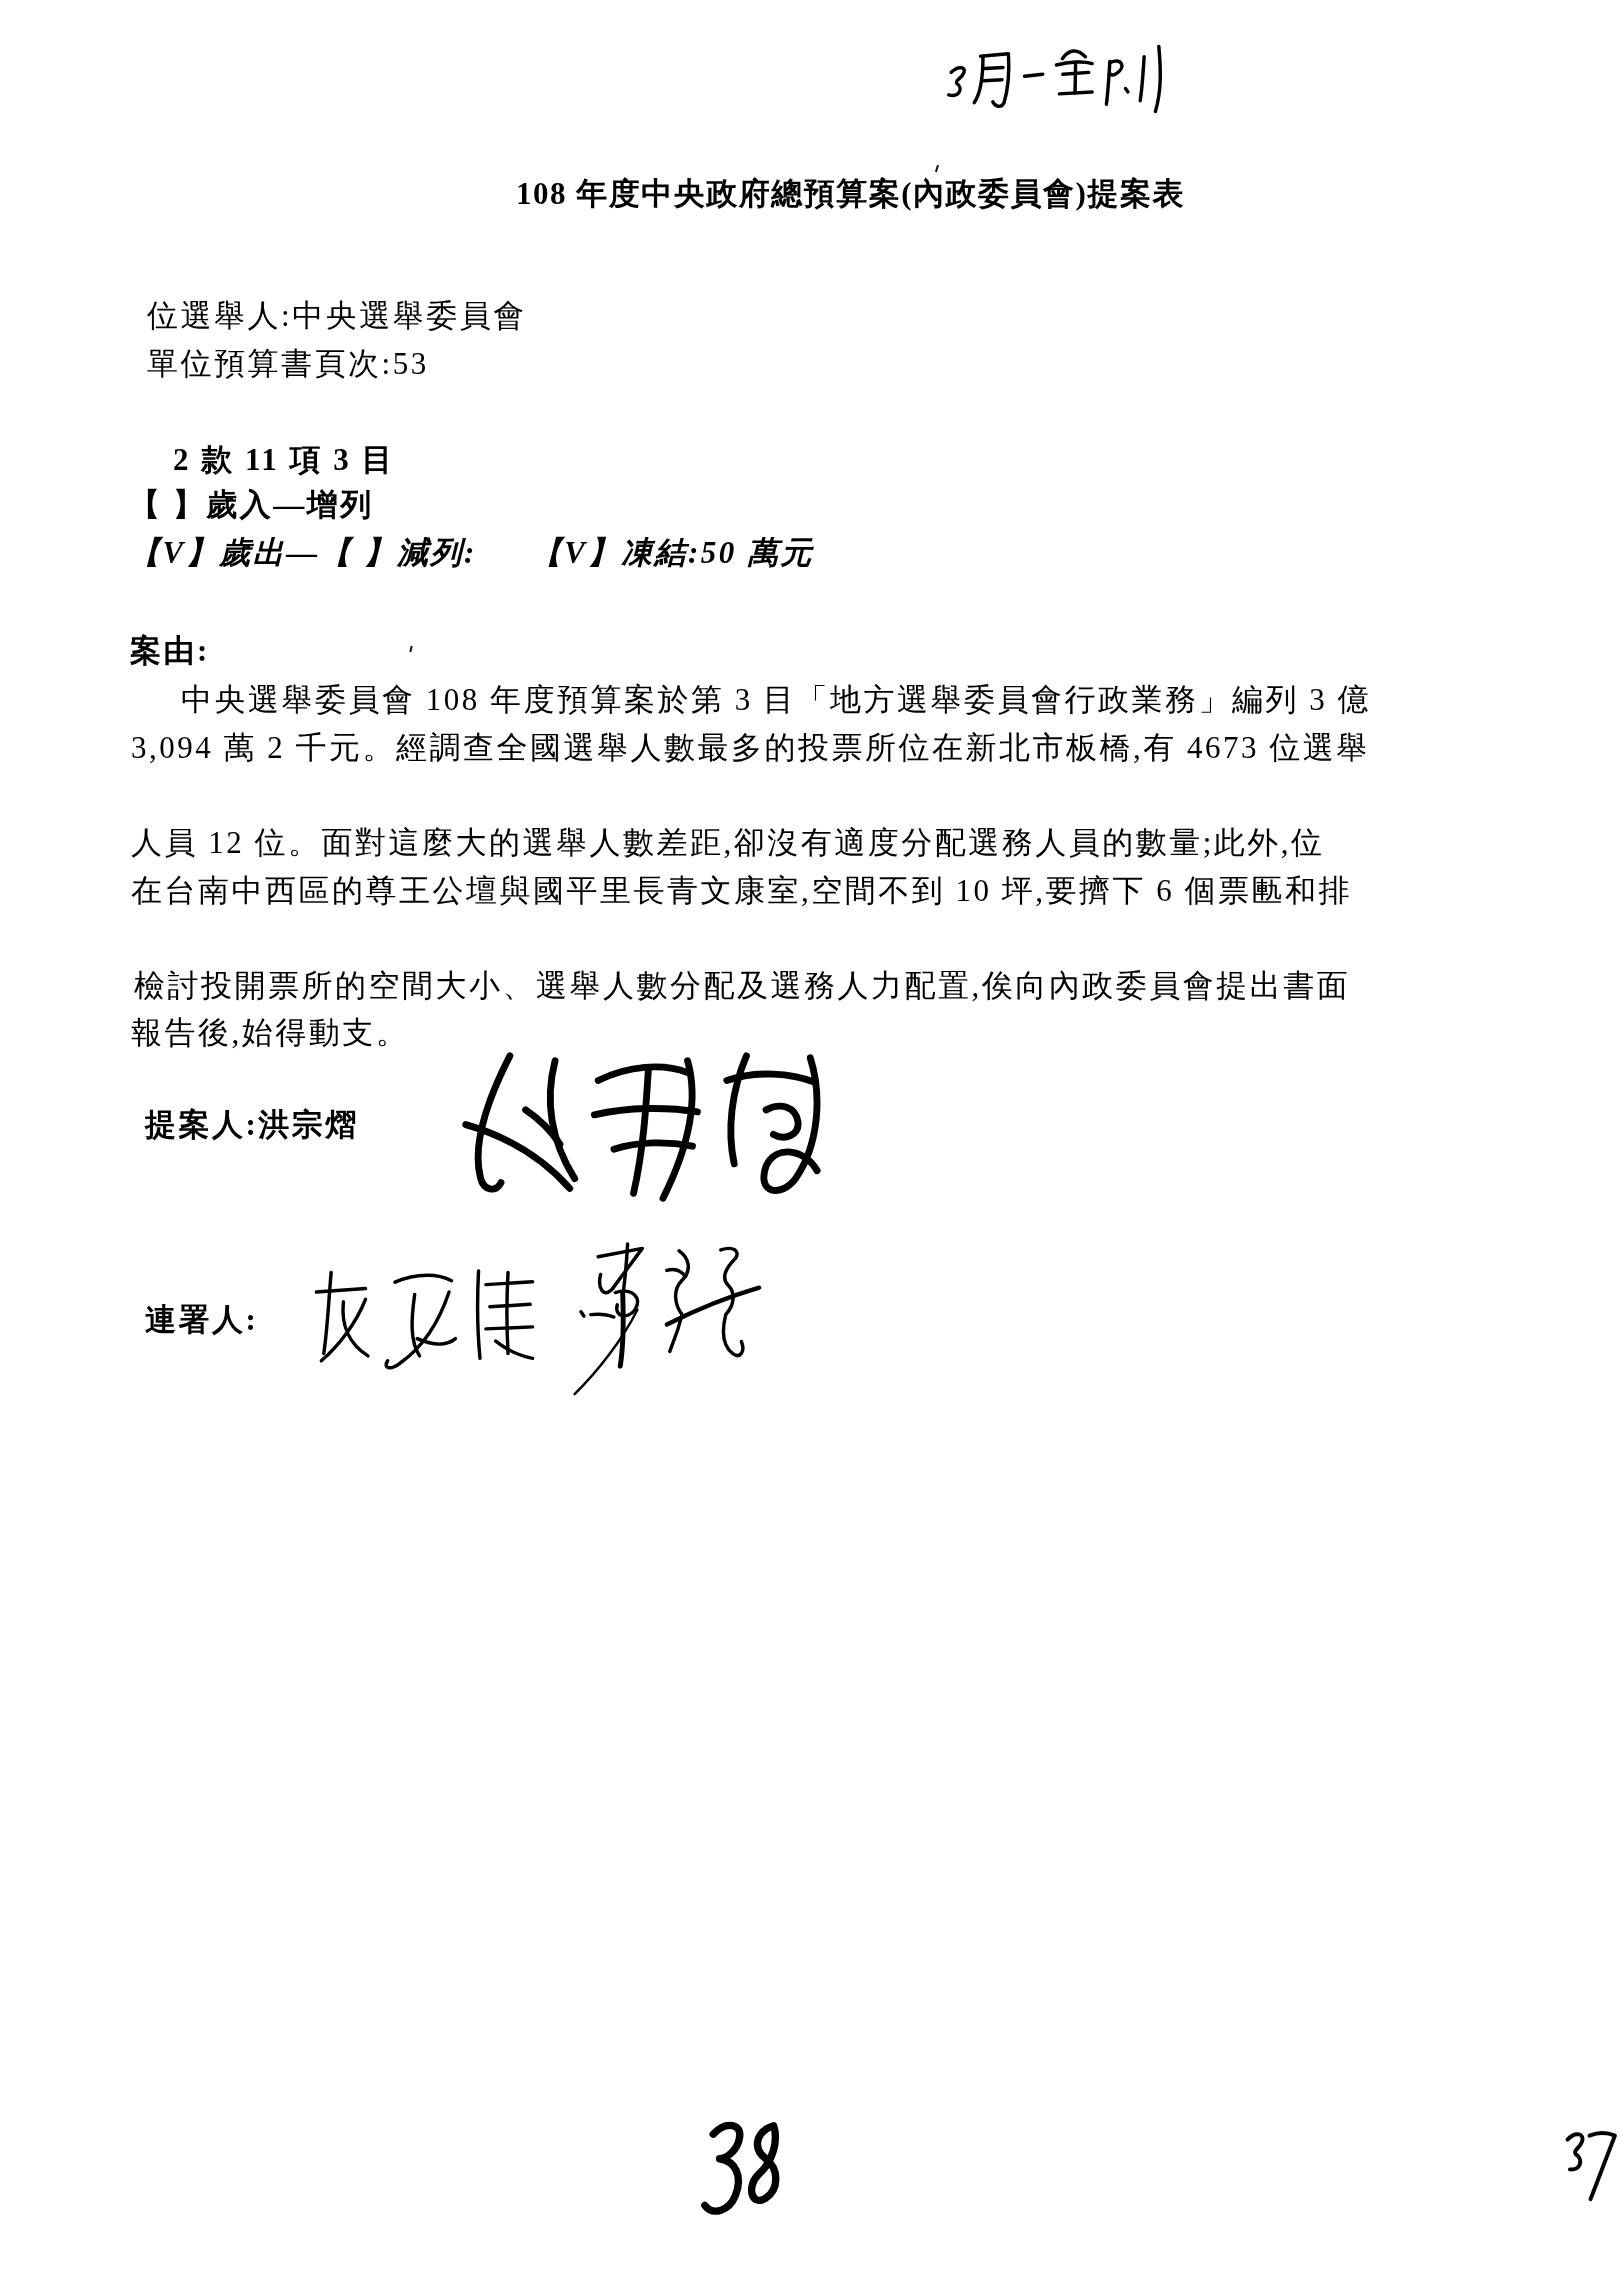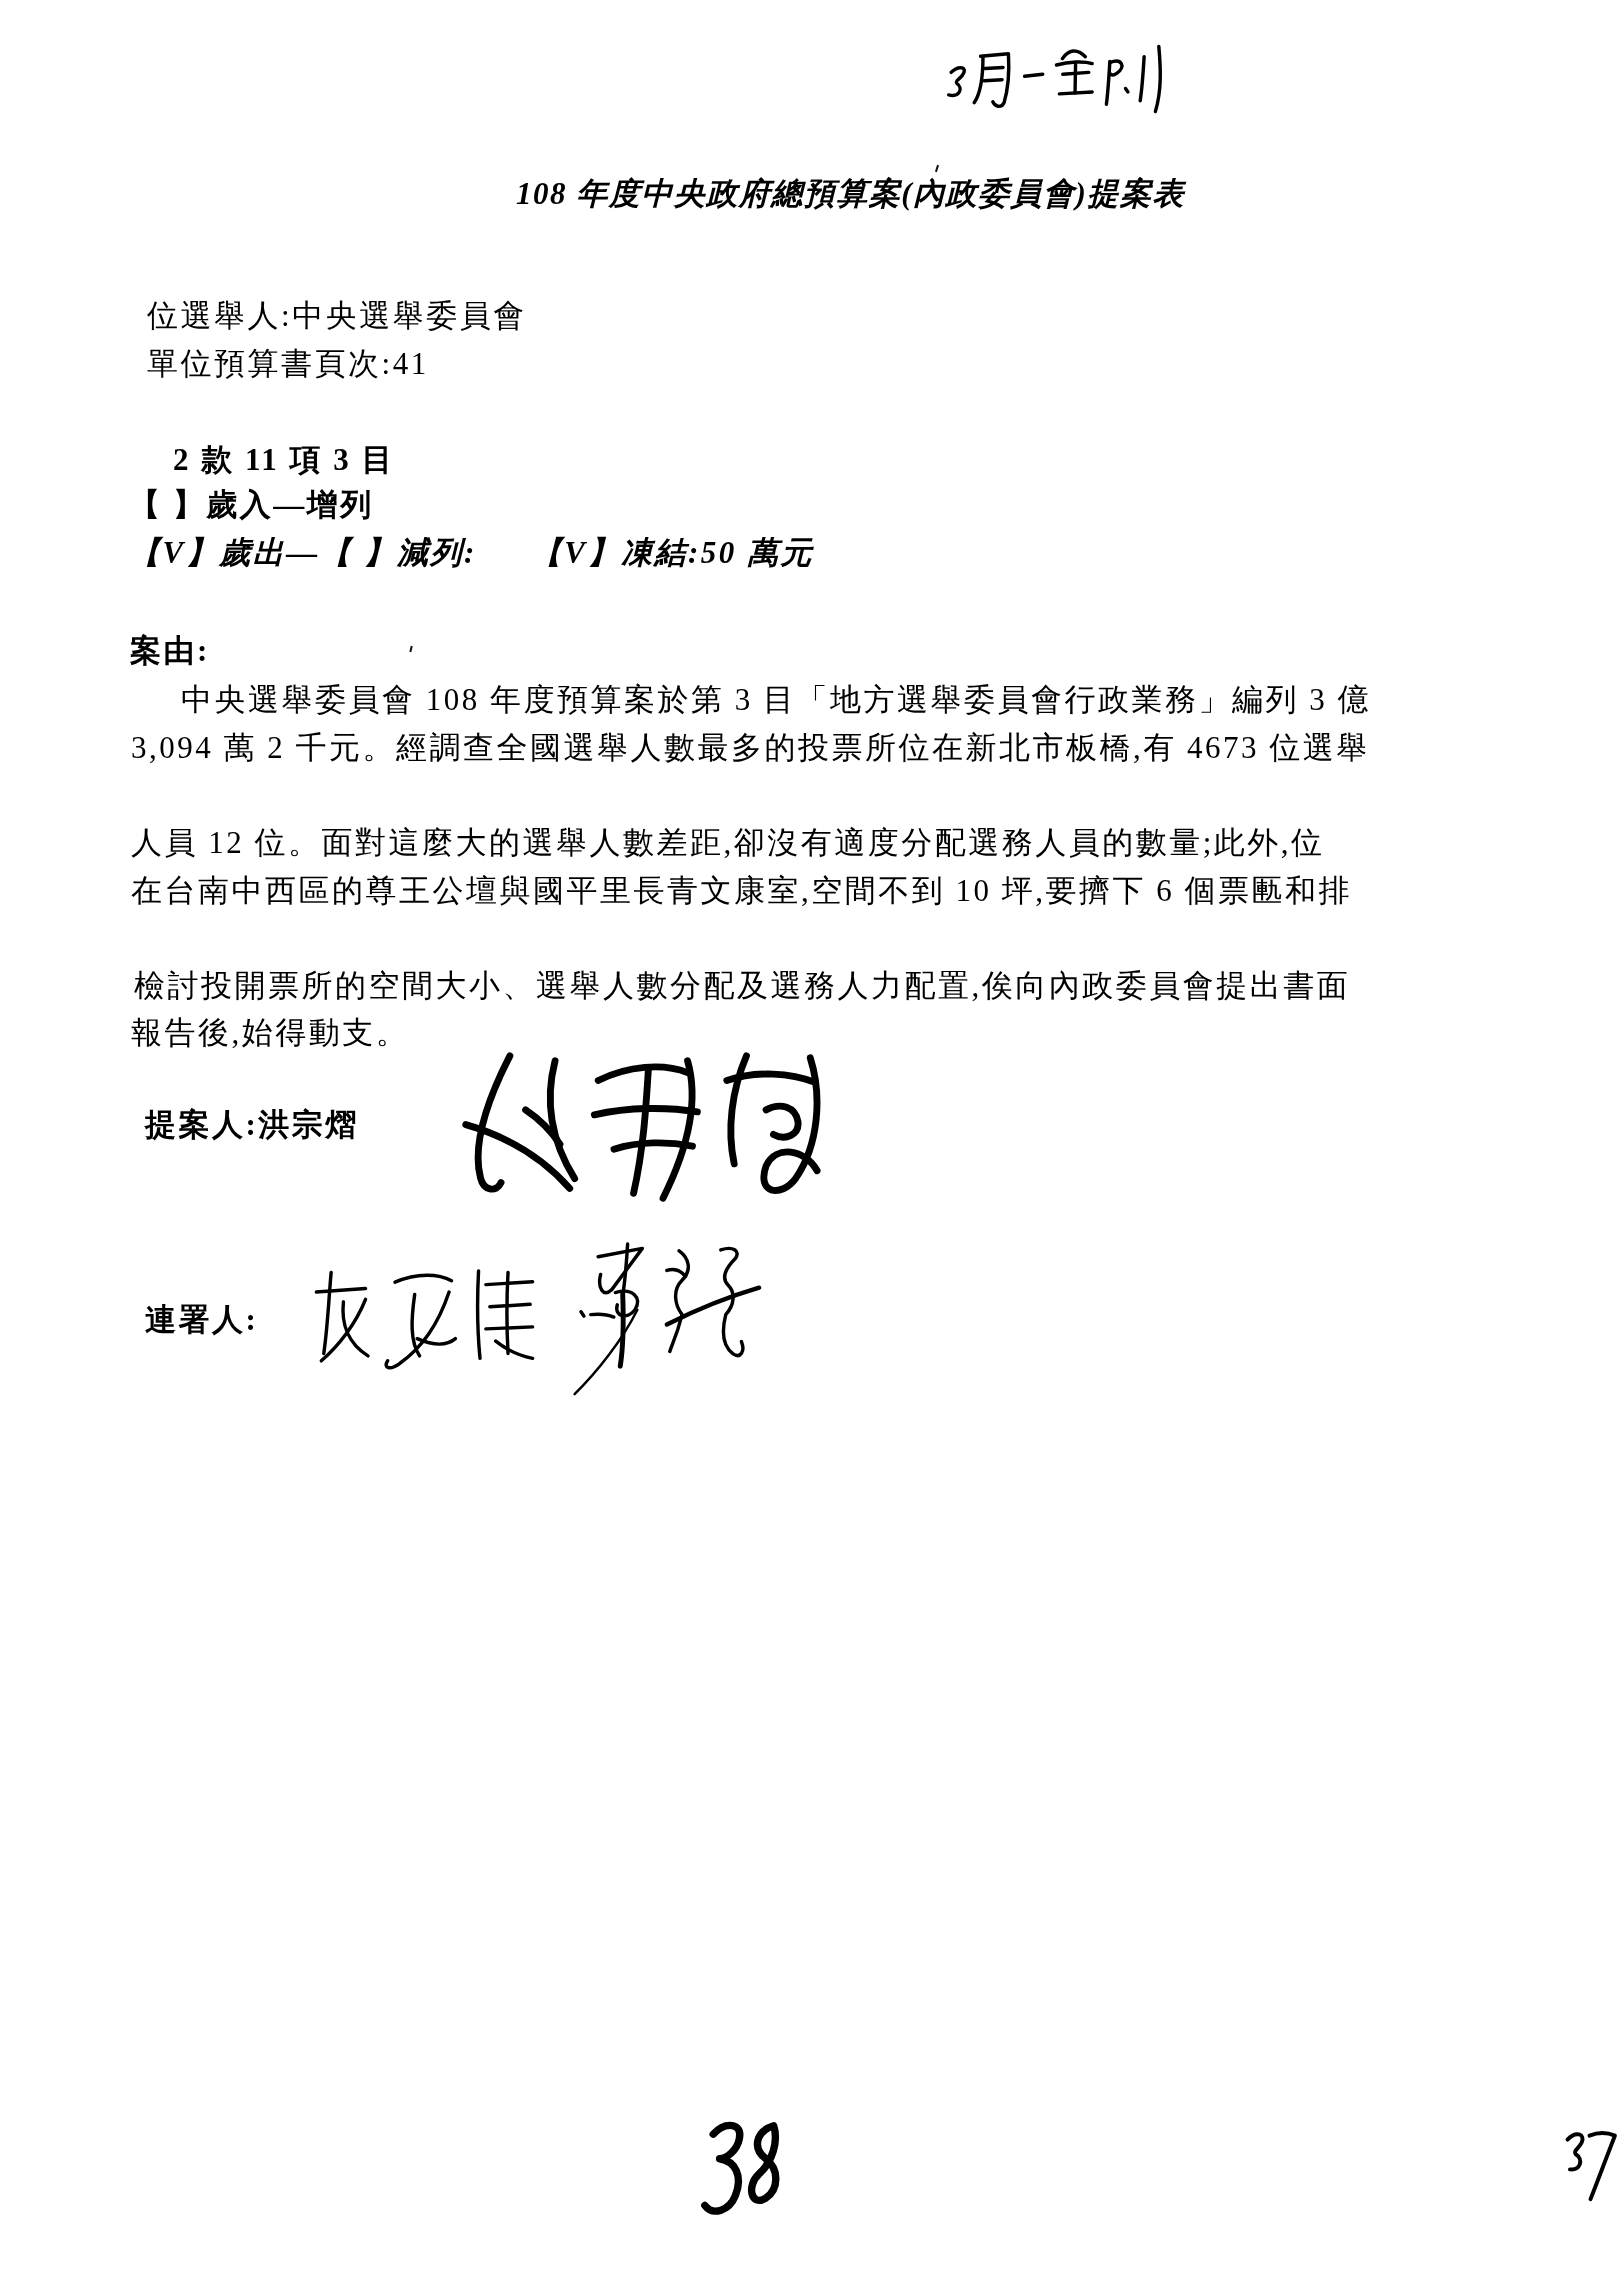--- a/index.html
+++ b/index.html
@@ -48,27 +48,27 @@
       <path d="M359,58 C383,48 393,66 373,80 C366,85 361,84 359,80"></path>
       <path d="M391,111 l5,7"></path>
       <path d="M429,46 C427,80 425,110 421,136"></path>
       <path d="M459,25 C463,70 465,115 452,158"></path>
     </g>
   </svg>
 
   <div class="speck" style="left:936px; top:165px; width:2px; height:6.9px; transform:rotate(18deg);"></div>
   <div class="speck" style="left:410px; top:646px; width:2px; height:6.4px; transform:rotate(14deg);"></div>
 
-  <div class="t title" style="left:516px; top:178px;font-style:italic;">108 年度中央政府總預算案(內政委員會)提案表</div>
+  <div class="t title" style="left:516px; top:178px;">108 年度中央政府總預算案(內政委員會)提案表</div>
 
   <div class="t" style="left:147px; top:300px;">
     <span>位選舉人:</span><span>中央選舉委員會</span>
   </div>
   <div class="t" style="left:147px; top:348px;">
-    <span>單位預算書頁次:</span><span>41</span>
+    <span>單位預算書頁次:</span><span>53</span>
   </div>
 
   <div class="t bold" style="left:130px; top:444px;margin-left:43px;">2 款 11 項 3 目</div>
   <div class="t bold" style="left:129px; top:489px;">【 】歲入—增列</div>
   <div class="t bold" style="left:129px; top:537px;font-style:italic;">
     <span>【V】歲出—【 】減列:</span><span style="margin-left:54px;">【V】凍結:50 萬元</span>
   </div>
 
   <div class="t bold" style="left:130px; top:635px;">案由:</div>
   <div class="t" style="left:181px; top:684px;">中央選舉委員會 108 年度預算案於第 3 目「地方選舉委員會行政業務」編列 3 億</div>

